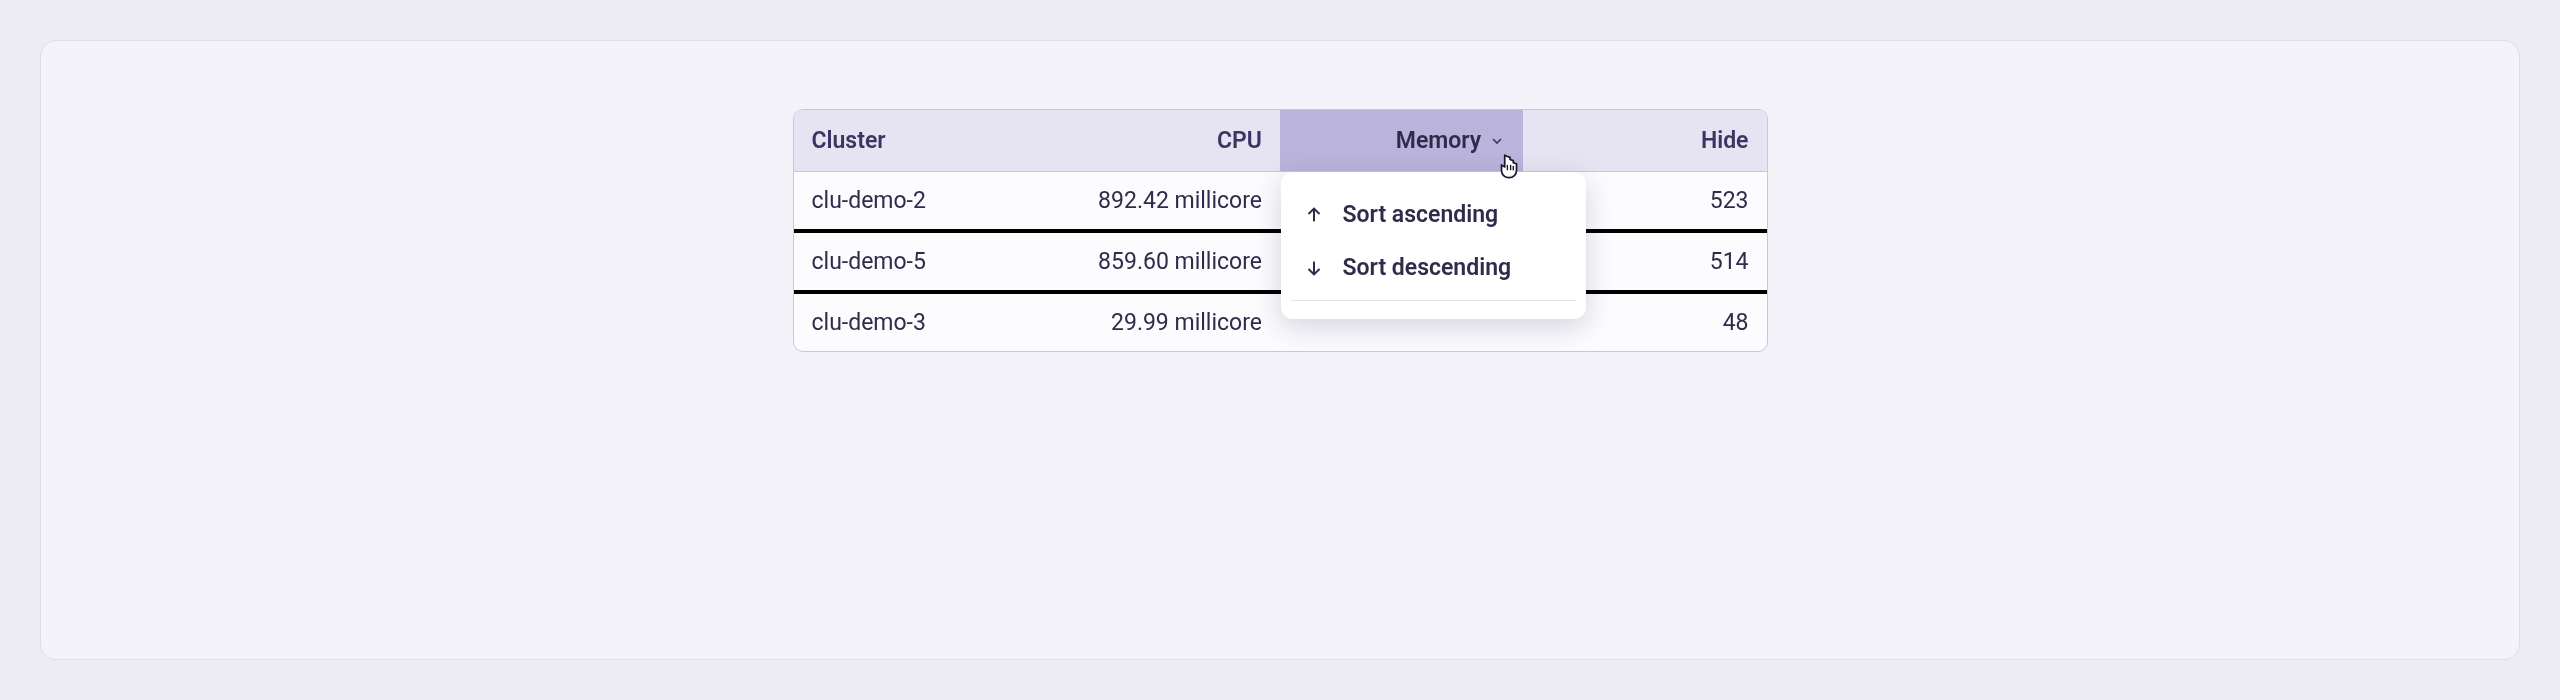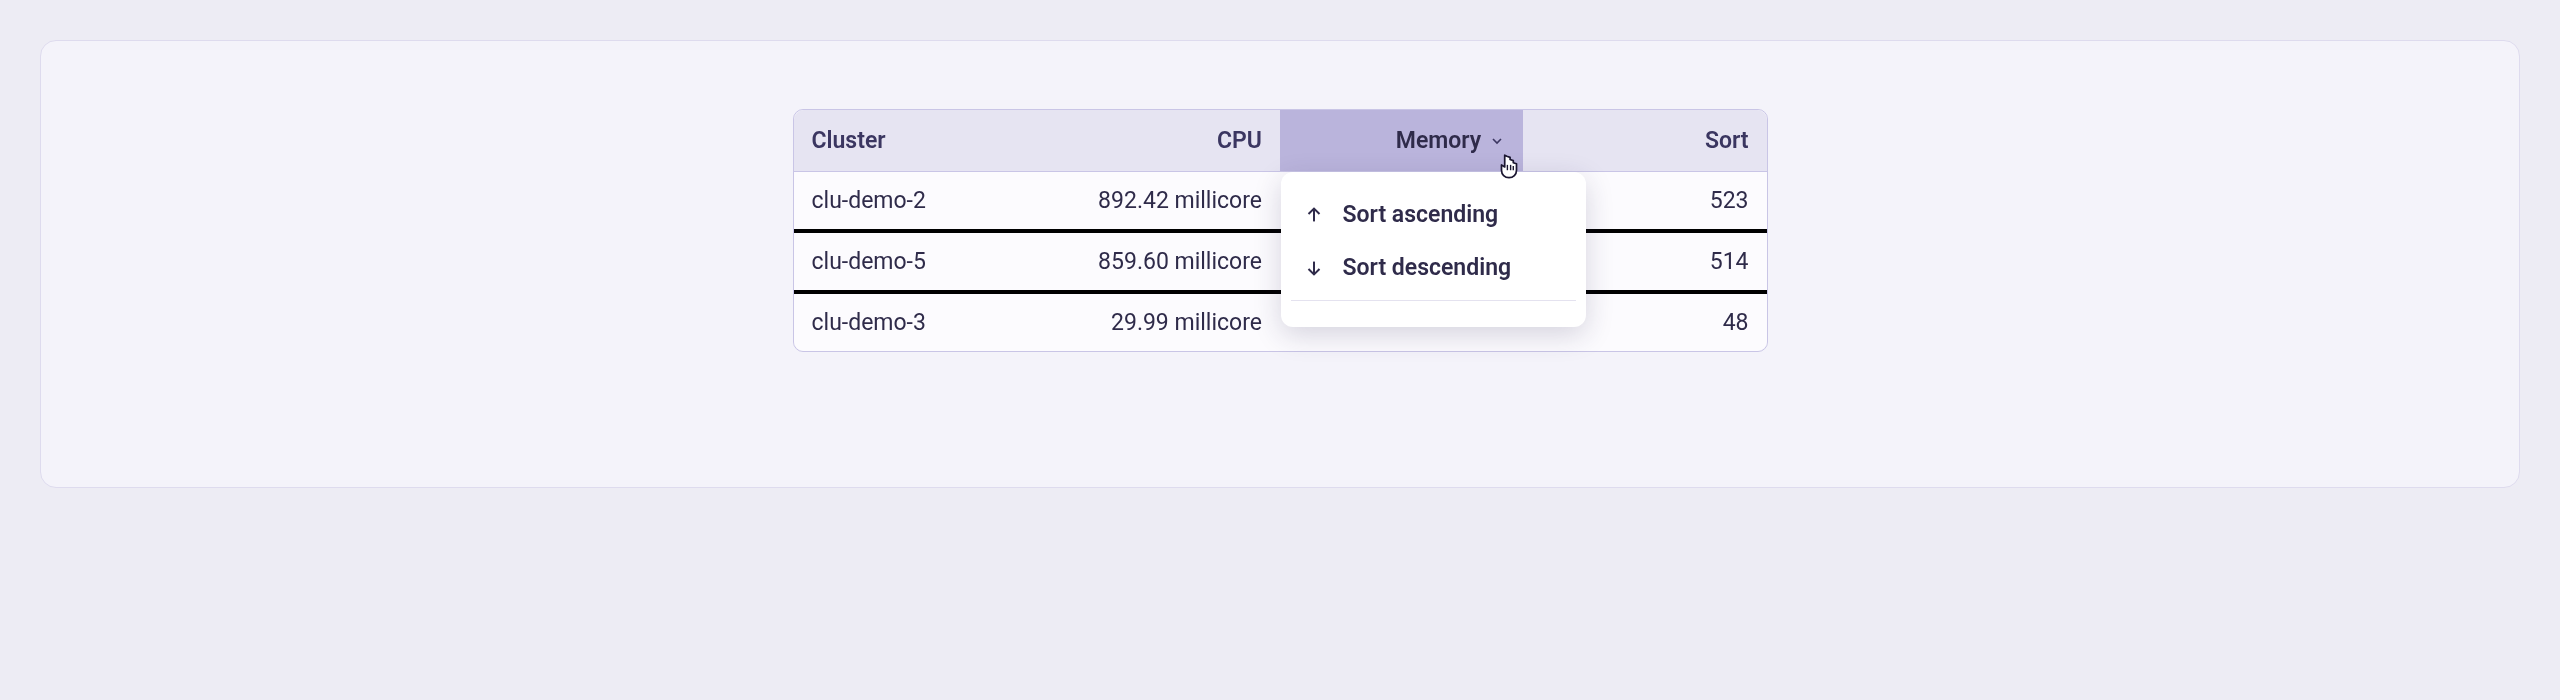--- a/index.html
+++ b/index.html
@@ -5,21 +5,21 @@
   * { box-sizing: border-box; margin: 0; padding: 0; }
   body {
     font-family: -apple-system, BlinkMacSystemFont, "Segoe UI", Roboto, sans-serif;
     background: #edecf4;
     width: 2560px;
     height: 700px;
     padding: 40px;
   }
   .outer-card {
     width: 100%;
-    height: 448px;
+    height: 620px;
     background: #f4f3fa;
     border: 1px solid #dedbee;
     border-radius: 16px;
     display: flex;
     justify-content: center;
     padding-top: 68px;
   }
   .table-wrap {
     width: 975px;
     border: 1px solid #c9c5e6;
@@ -82,21 +82,21 @@
   }
 
   .menu {
     position: absolute;
     top: 62px;
     left: 487px;
     width: 305px;
     background: #ffffff;
     border-radius: 12px;
     box-shadow: 0 8px 28px rgba(40,34,80,0.18);
-    padding: 16px 0 20px 0;
+    padding: 16px 0 12px 0;
     z-index: 10;
   }
   .menu-item {
     display: flex;
     align-items: center;
     gap: 18px;
     padding: 13px 22px;
     font-size: 23px;
     font-weight: 600;
     color: #2f2b4a;
@@ -140,21 +140,21 @@
           <th class="col-cluster">Cluster</th>
           <th class="col-cpu">CPU</th>
           <th class="col-mem">
             <span class="header-inner">
               <span>Memory</span>
               <svg class="chevron-icon" viewBox="0 0 24 24">
                 <polyline points="6 9 12 15 18 9"></polyline>
               </svg>
             </span>
           </th>
-          <th class="col-pods">Sort</th>
+          <th class="col-pods">Hide</th>
         </tr>
       </thead>
       <tbody>
         <tr>
           <td class="col-cluster">clu-demo-2</td>
           <td class="col-cpu">892.42 millicore</td>
           <td class="col-mem"></td>
           <td class="col-pods">523</td>
         </tr>
         <tr>

